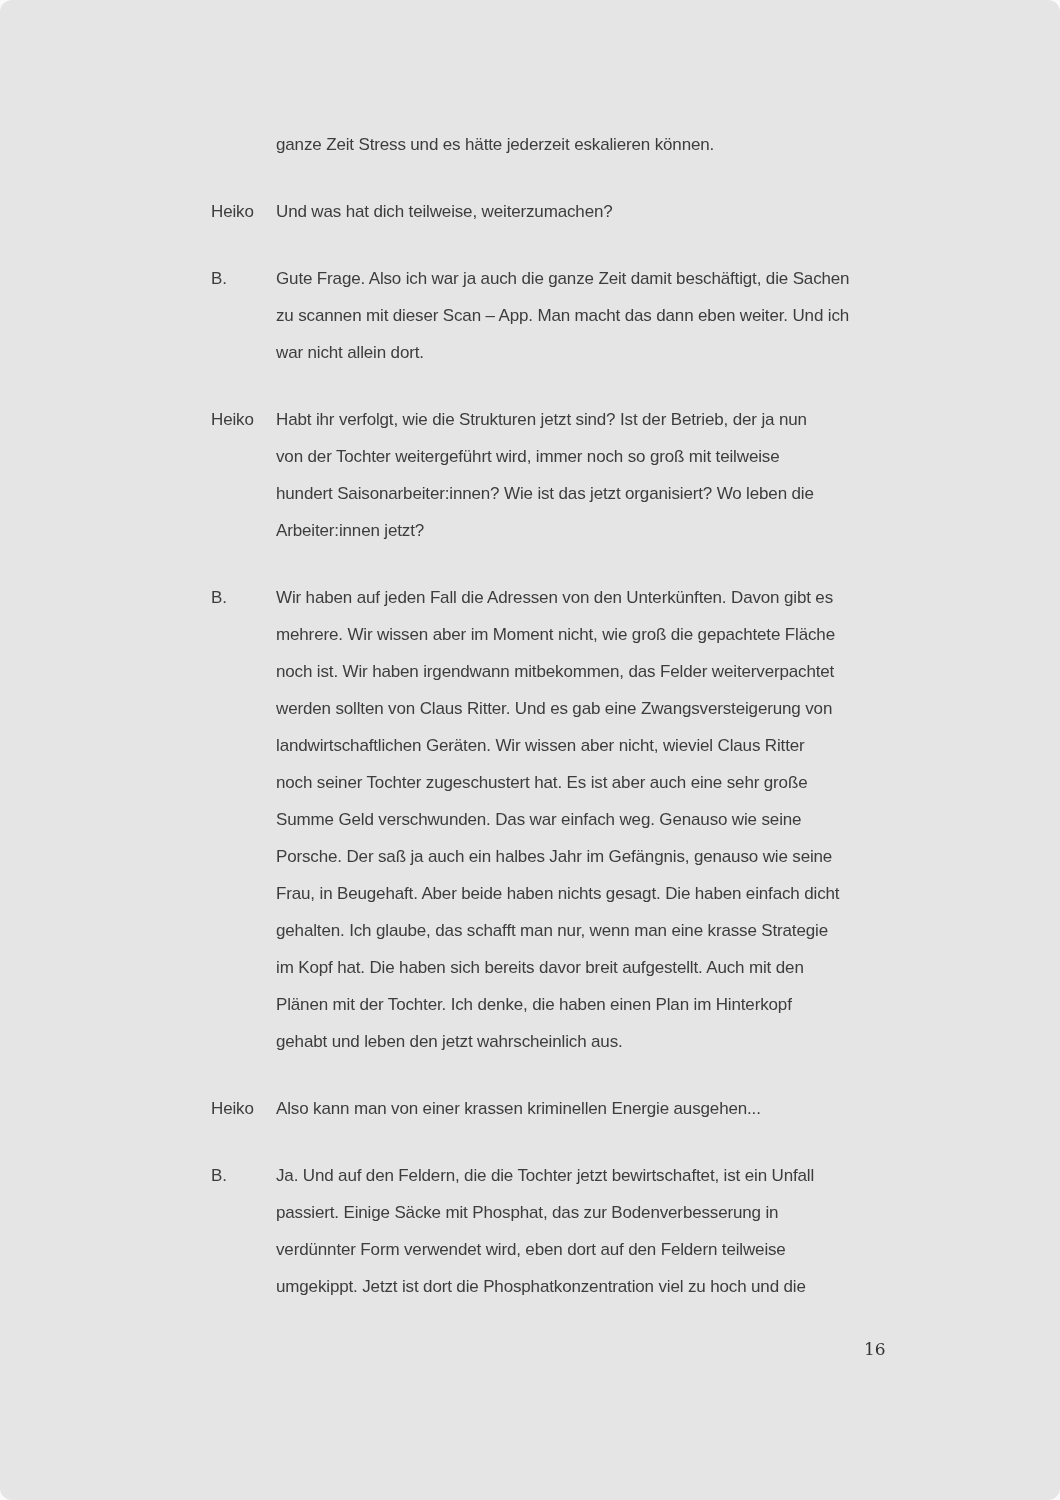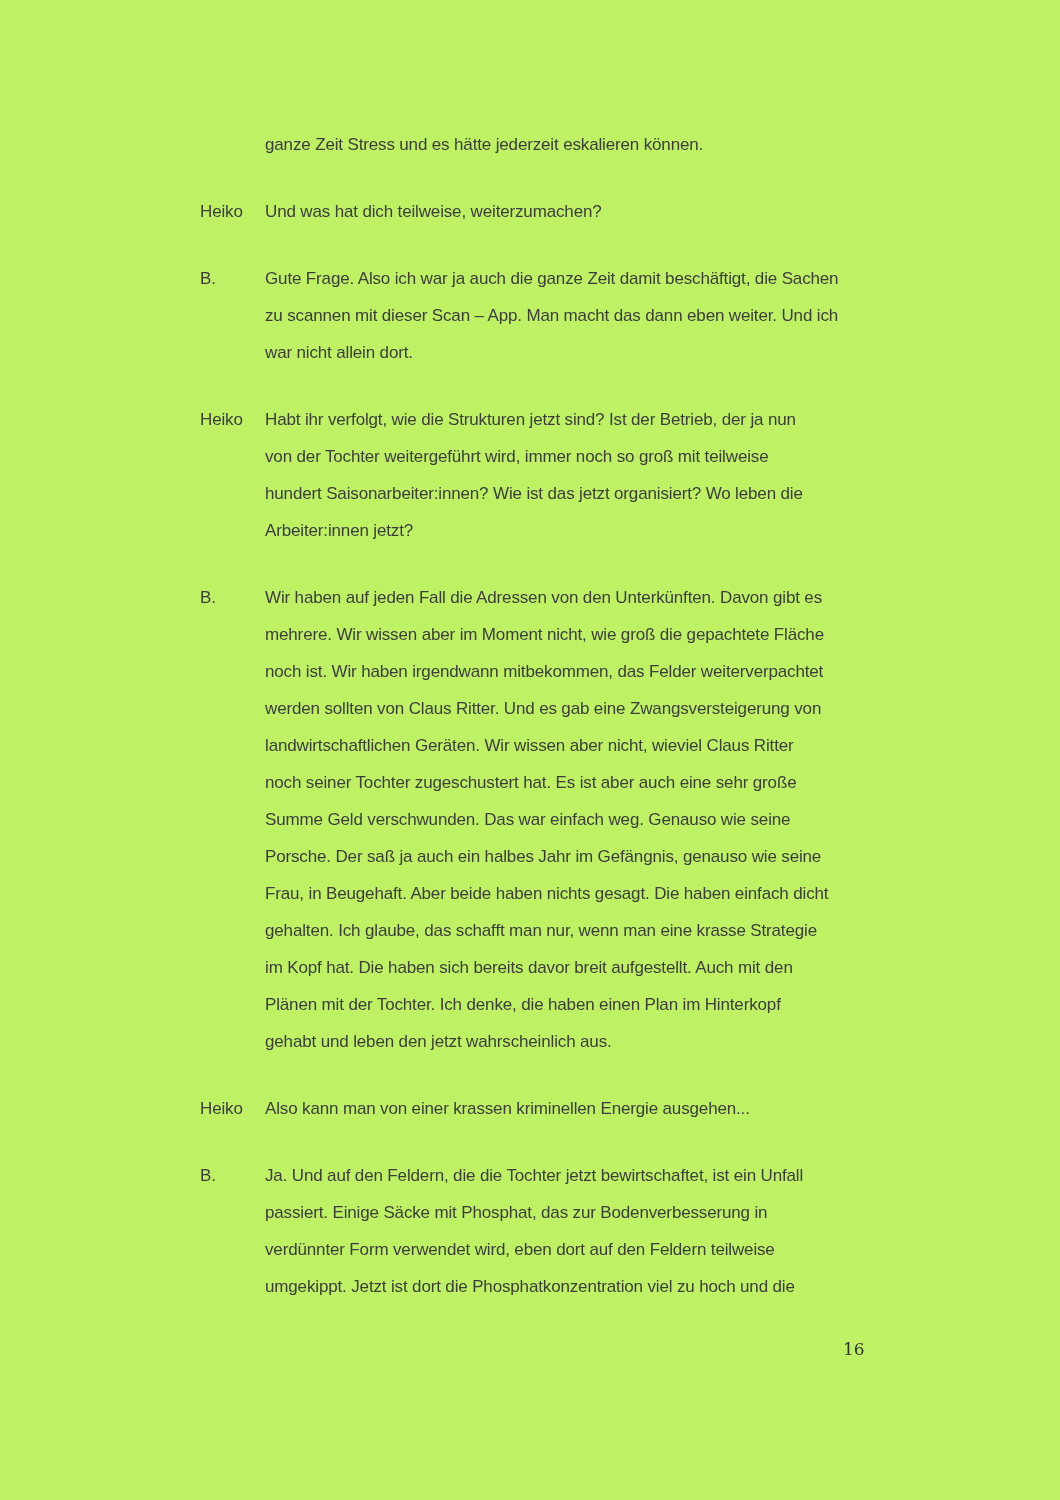--- a/index.html
+++ b/index.html
@@ -4,51 +4,53 @@
 <style>
   html, body {
     margin: 0;
     padding: 0;
     background: #fafafa;
   }
   .page {
     position: relative;
     width: 1060px;
     height: 1500px;
-    background: #bef264;
+    background: #e5e5e5;
     font-family: "Liberation Sans", sans-serif;
     color: #3d3d3d;
     overflow: hidden;
+    border-radius: 12px;
   }
   .content {
     position: absolute;
     top: 126px;
     left: 200px;
     right: 60px;
   }
   .dialogue-row {
     display: flex;
     align-items: flex-start;
     margin-bottom: 30px;
     font-size: 17px;
     line-height: 37px;
     letter-spacing: -0.15px;
   }
   .speaker {
     flex: 0 0 65px;
     width: 65px;
+    margin-left: 11px;
   }
   .utterance {
     white-space: pre-line;
     flex: 1;
   }
   .page-number {
     position: absolute;
     top: 1337px;
-    left: 843px;
+    left: 864px;
     font-family: "DejaVu Serif", serif;
     font-size: 17px;
     line-height: 24px;
     color: #333333;
   }
 </style>
 </head>
 <body>
 
 <div class="page">

